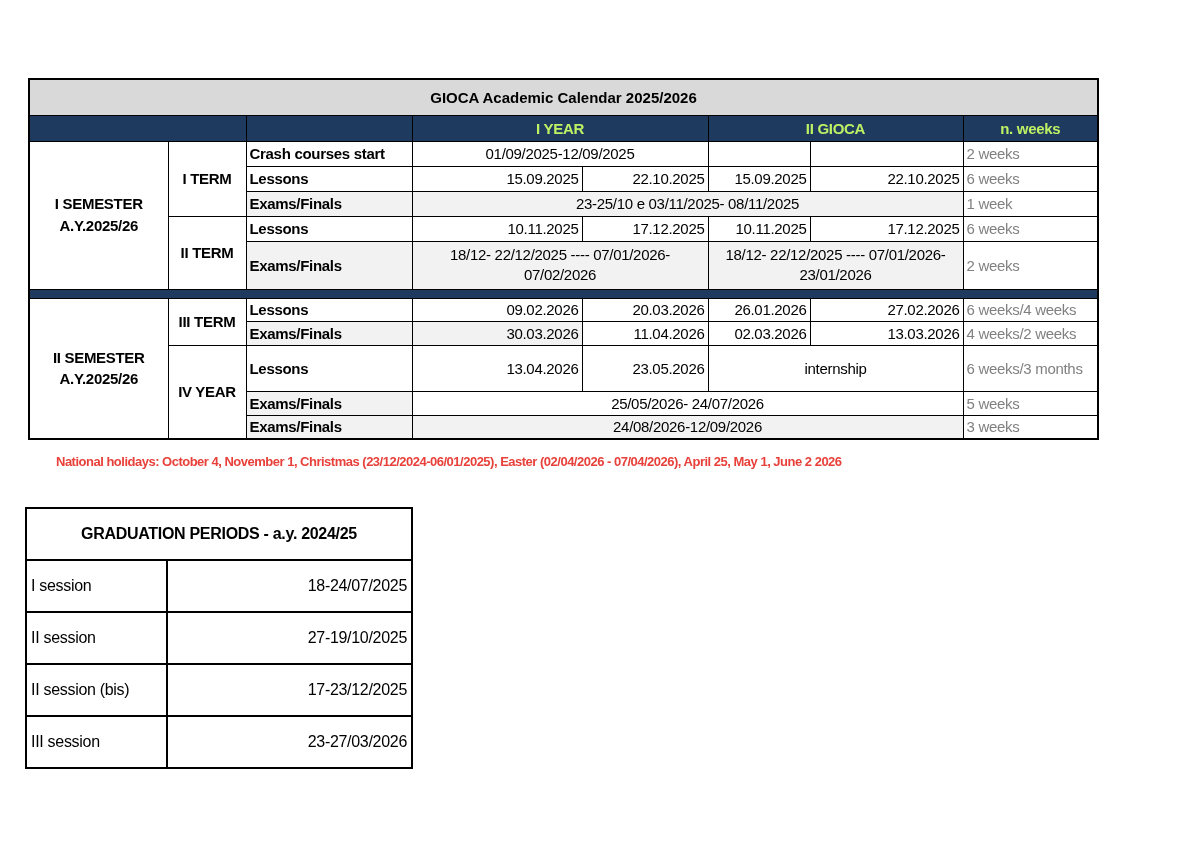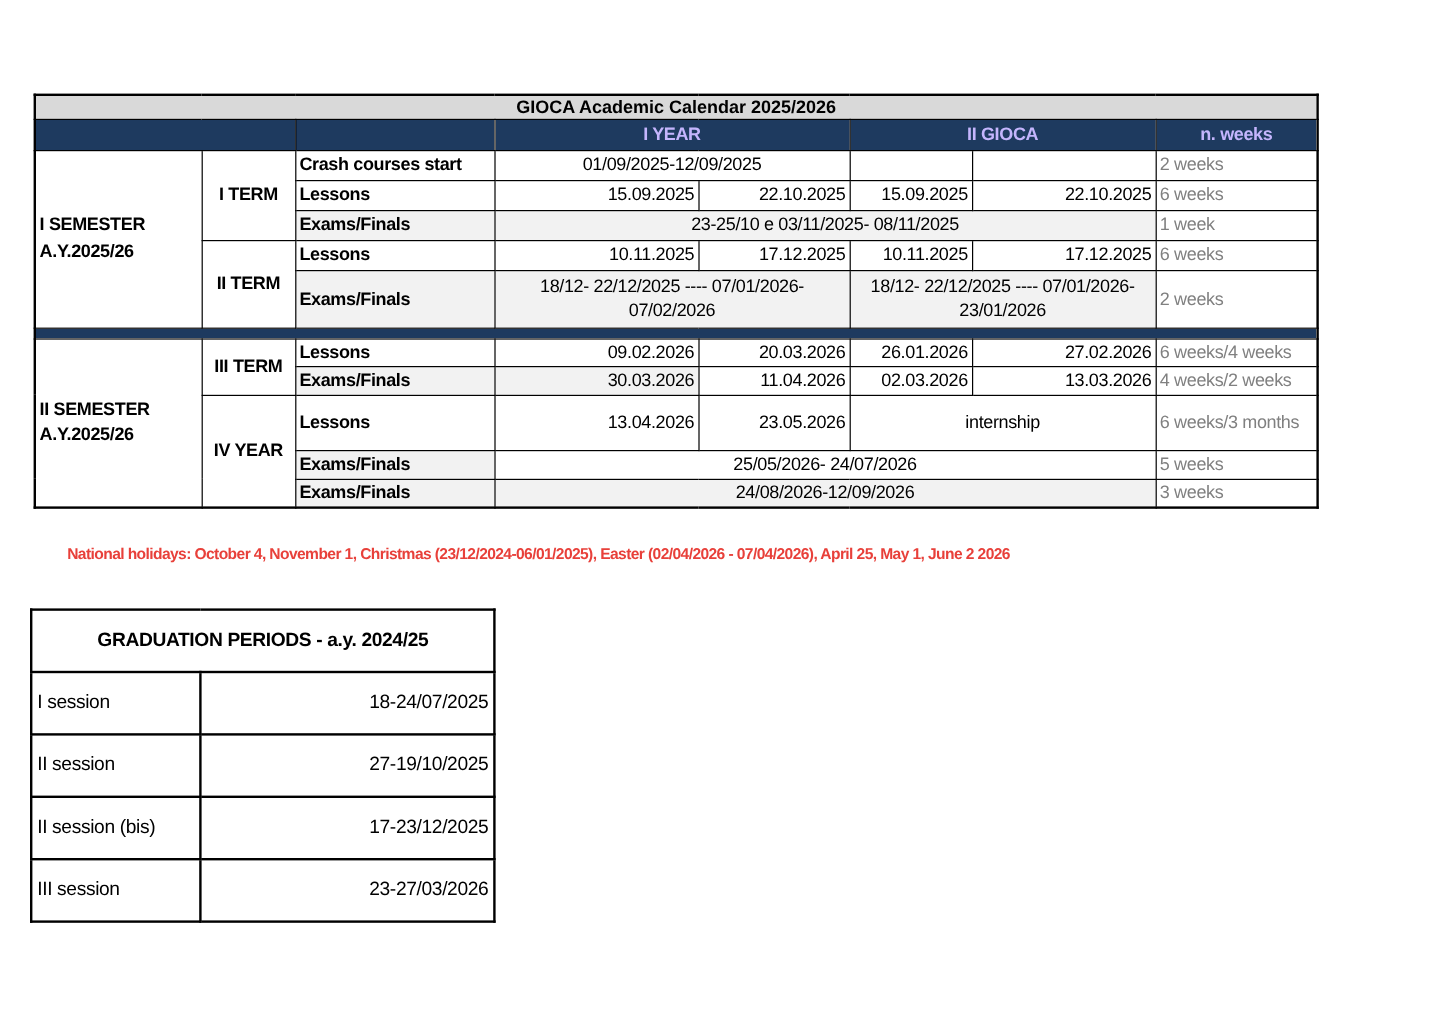--- a/index.html
+++ b/index.html
@@ -36,28 +36,28 @@
   }
   .hv { border-width: 2px; }
   .title-cell {
     background: var(--title-bg);
     font-weight: bold; font-size: 24px;
     text-align: center; letter-spacing: 0;
     border-width: 2px;
   }
   .hdr {
     background: var(--header-navy);
-    color: #c4b5fd; font-weight: bold; text-align: center;
+    color: #bef264; font-weight: bold; text-align: center;
     border-top: 2px solid #000; border-bottom: 2px solid #000;
     border-right: 0; border-left: 2px solid #fff;
     white-space: nowrap;
   }
   .hdr-first { border-left: 0; }
   .sem {
-    font-weight: bold; line-height: 1.45;
+    font-weight: bold; text-align: center; line-height: 1.45;
   }
   .term { font-weight: bold; text-align: center; white-space: nowrap; margin-left: 24px; }
   .lbl { font-weight: bold; white-space: nowrap; }
   .lbl-sm { font-size: 12px; }
   .date { text-align: right; white-space: nowrap; }
   .ctr { text-align: center; }
   .wrap { text-align: center; white-space: normal; line-height: 1.35; }
   .gray { background: var(--exam-row-bg); }
   .wk {
     color: var(--weeks-text); font-size: 14px;
@@ -105,21 +105,21 @@
       <col style="width:78px">
       <col style="width:166px">
     <col style="width:170px">
       <col style="width:126px">
       <col style="width:102px">
     <col style="width:153px">
       <col style="width:135px">
   </colgroup>
 
   <tbody>
-      <tr style="height:20px">
+      <tr style="height:36px">
     <td colspan="8" class="title-cell">GIOCA Academic Calendar 2025/2026</td>
   </tr>
 
   <tr style="height:26px">
     <td colspan="2" class="hdr hdr-first"></td>
     <td class="hdr"></td>
     <td colspan="2" class="hdr">I YEAR</td>
     <td colspan="2" class="hdr">II GIOCA</td>
     <td class="hdr">n. weeks</td>
   </tr>

